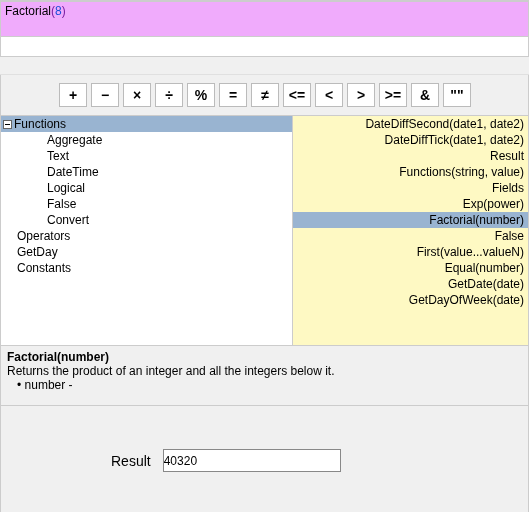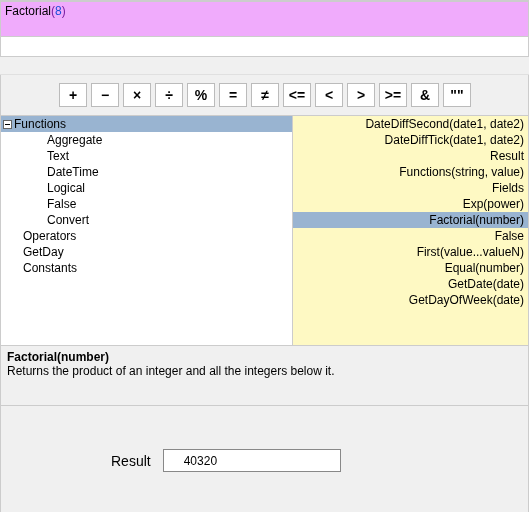--- a/index.html
+++ b/index.html
@@ -93,21 +93,20 @@
     left: 1px; top: 3px;
     width: 5px; height: 1px;
     background: #000;
   }
   .tree-item {
     padding: 1px 2px 1px 46px;
     cursor: pointer;
   }
   .tree-item.top {
     padding-left: 16px;
-    margin-left: 6px;
   }
   .list {
     flex: 1;
     background: #fef9c3;
     overflow-y: scroll;
     position: relative;
     text-align: right;
   }
   .list-item {
     padding: 1px 4px;
@@ -138,21 +137,21 @@
     padding-left: 110px;
   }
   .result-label {
     font-size: 14px;
   }
   .result-input {
     width: 178px;
     height: 23px;
     border: 1px solid #888;
     background: #fff;
-    padding: 2px 20px;
+    padding: 2px 0;
     font-size: 12px;
     font-family: inherit;
   }
   
   .list::-webkit-scrollbar { width: 16px; }
   .list::-webkit-scrollbar-track { background: #f0f0f0; }
   .list::-webkit-scrollbar-thumb { background: #c8c8c8; border: 1px solid #a8a8a8; }
 </style>
 </head>
 <body>
@@ -216,20 +215,21 @@
         <div class="list-item">First(value...valueN)</div>
         <div class="list-item">Equal(number)</div>
         <div class="list-item">GetDate(date)</div>
         <div class="list-item">GetDayOfWeek(date)</div>
       </div>
   </div>
 
   <div class="desc-panel">
     <div class="desc-title">Factorial(number)</div>
     <div class="desc-body">Returns the product of an integer and all the integers below it.</div>
+    <div class="desc-param">• number -</div>
   </div>
 
   <div class="result-area">
     <span class="result-label">Result</span>
     <input class="result-input" type="text" value="40320" style="">
   </div>
 
 </div>
 
 </body></html>

